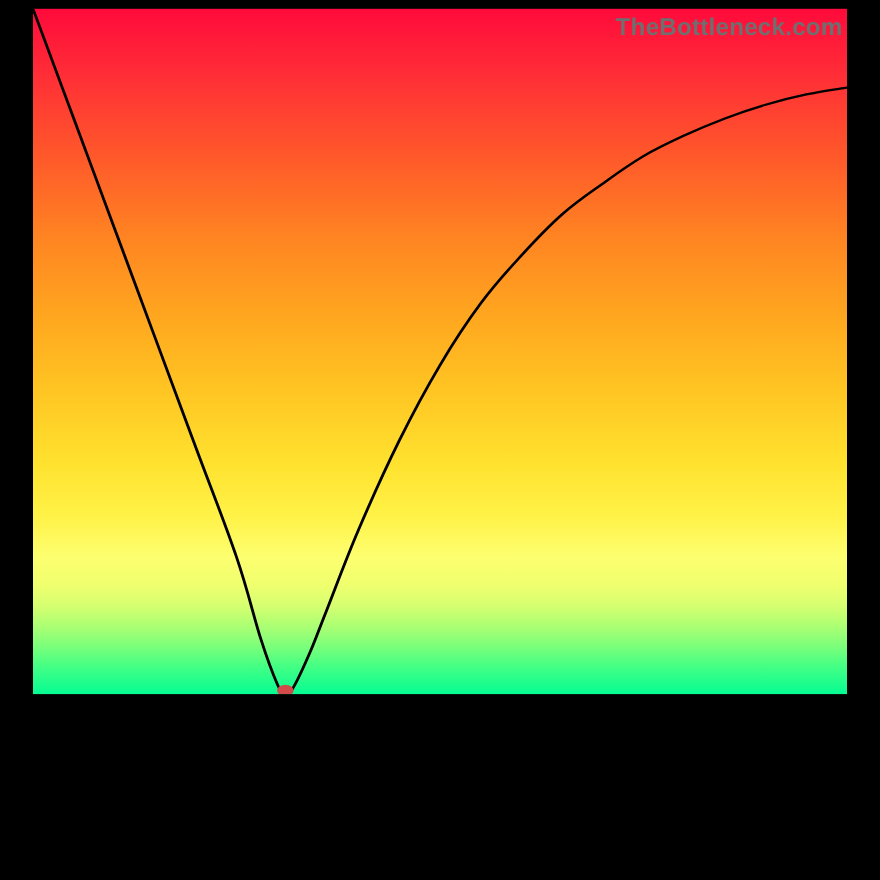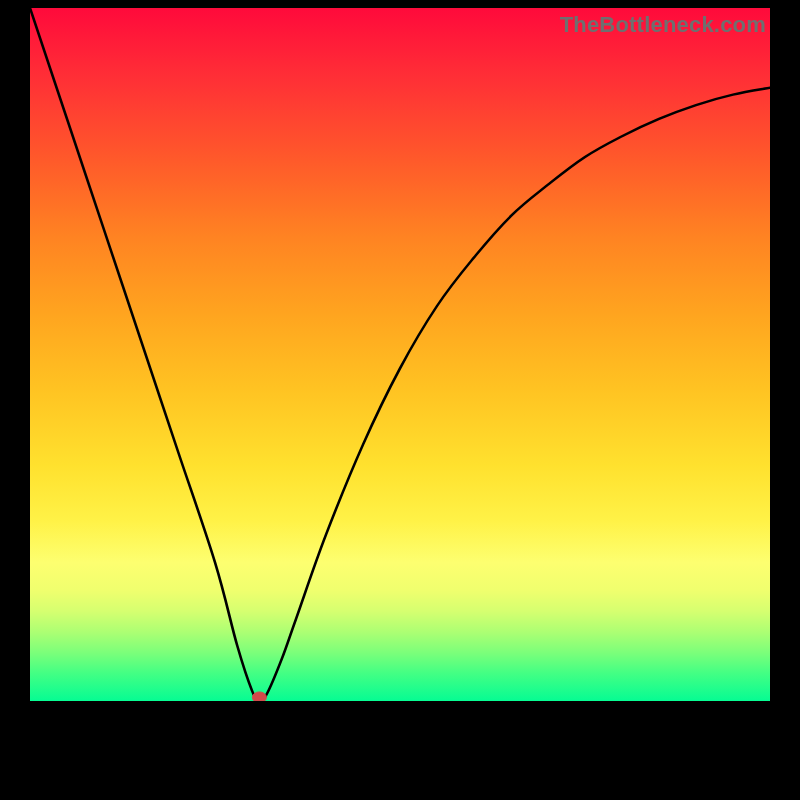--- a/index.html
+++ b/index.html
@@ -15,21 +15,21 @@
     position: relative;
     width: 800px;
     height: 800px;
     background: #000;
   }
   .plot-area {
     position: absolute;
     left: 30px;
     top: 8px;
     width: 740px;
-    height: 693px;
+    height: 623px;
     background: linear-gradient(to bottom,
       #ff0a3b 0%,
       #ff2f36 10%,
       #ff5a2a 22%,
       #ff8322 33%,
       #ffa41f 44%,
       #ffc322 55%,
       #ffe12e 66%,
       #fff247 74%,
       #fdff70 80%,

